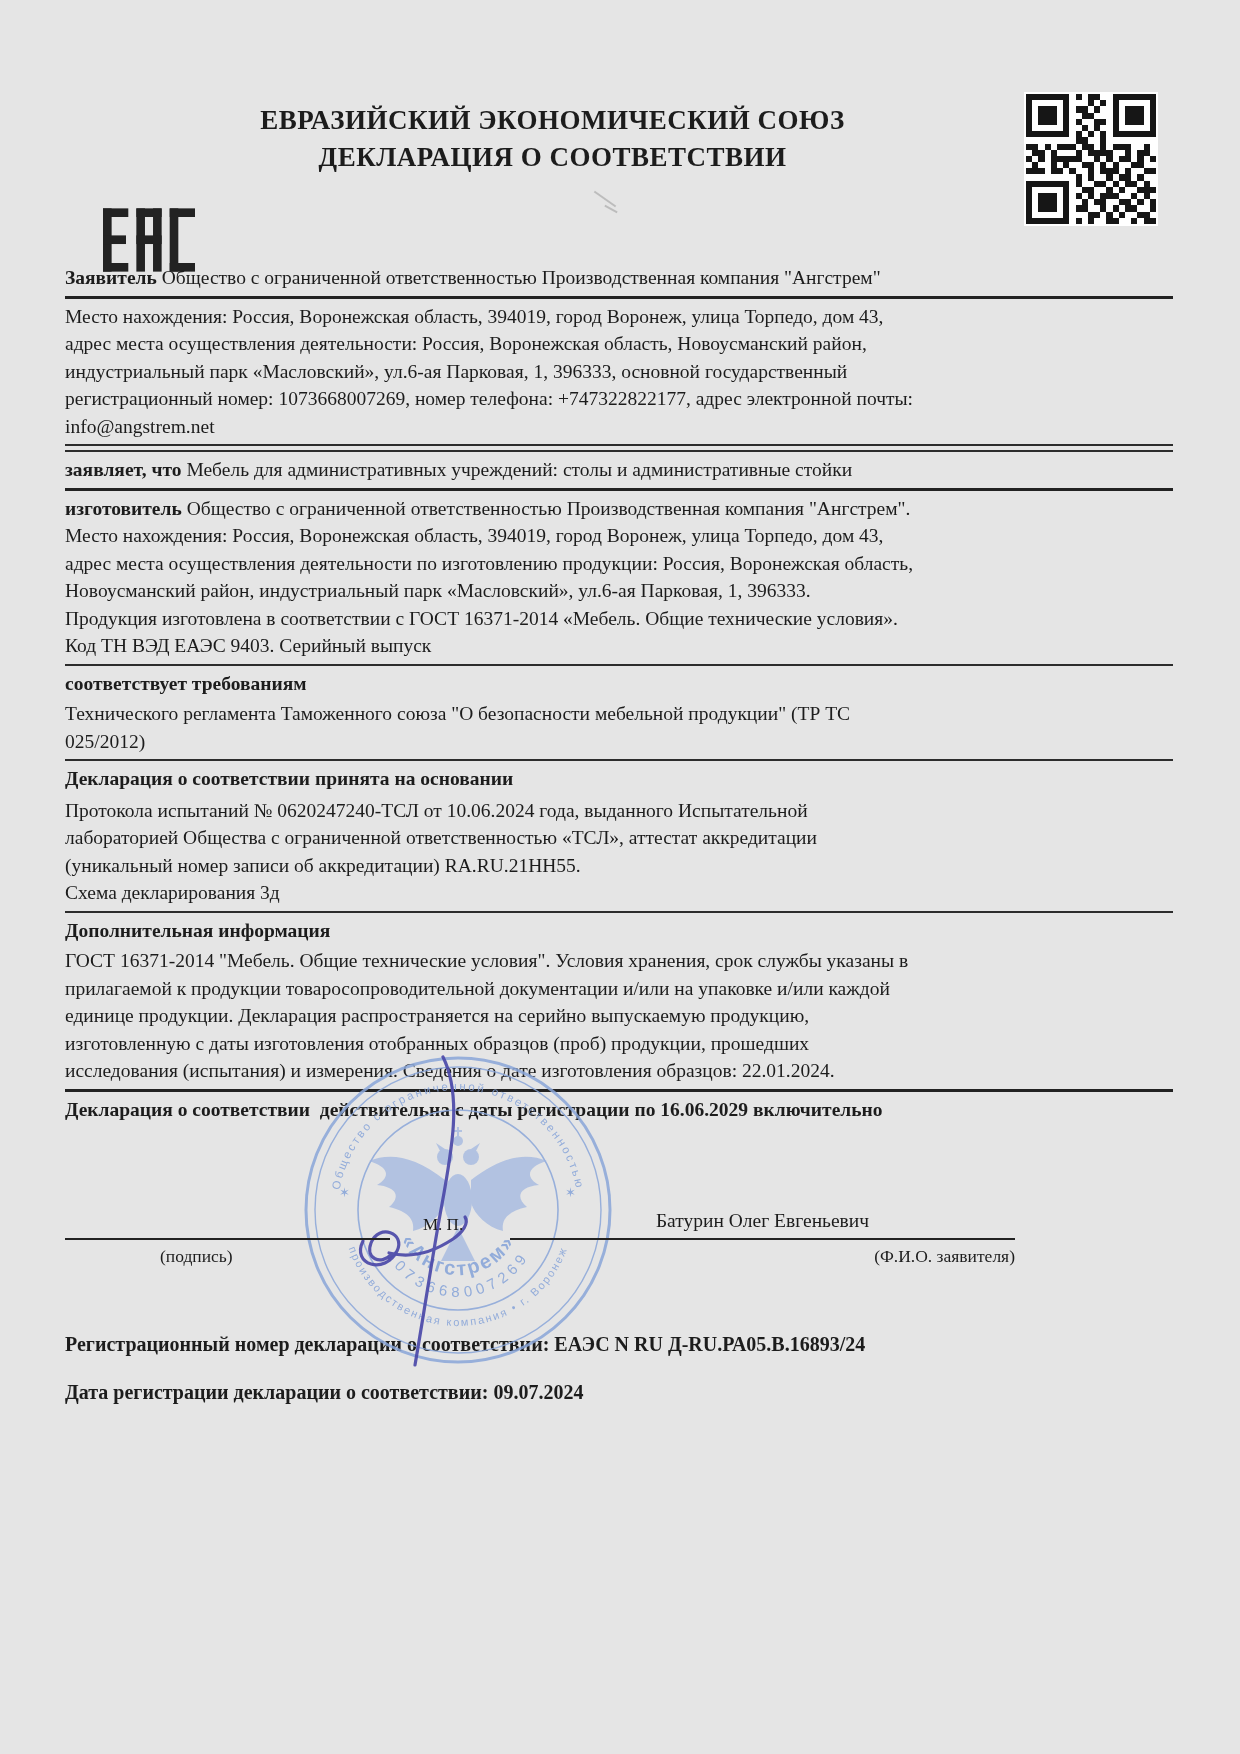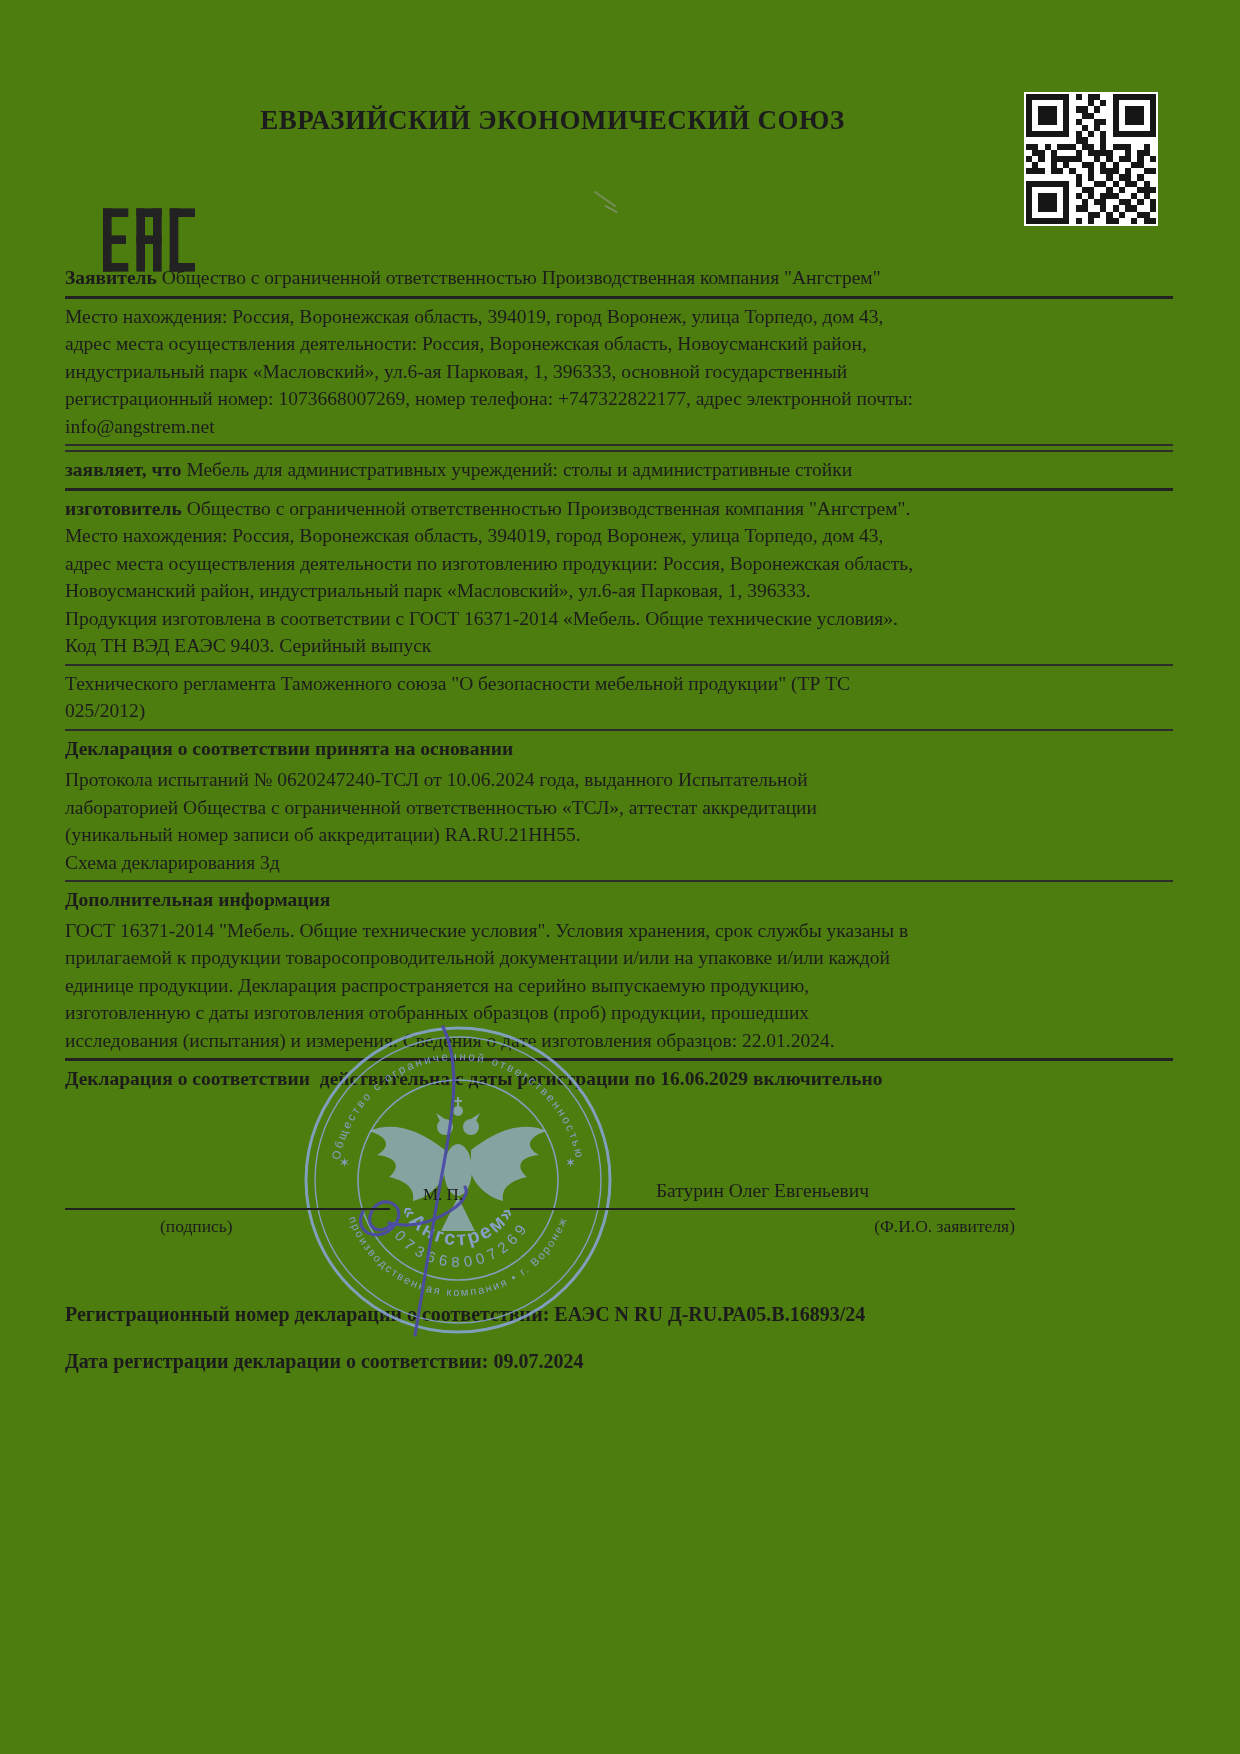--- a/index.html
+++ b/index.html
@@ -1,16 +1,16 @@
 <!DOCTYPE html>
 <html><head>
 <meta charset="utf-8">
 <style>
   html,body{margin:0;padding:0;background:#ffffff;}
-  .page{position:relative;width:1240px;height:1754px;background:#4d7c0f;overflow:hidden;
+  .page{position:relative;width:1240px;height:1754px;background:#e5e5e5;overflow:hidden;
         font-family:"Liberation Serif", serif;color:#1c1c1c;}
   
   .title{position:absolute;top:102px;left:65px;width:975px;text-align:center;
          font-weight:bold;font-size:27px;line-height:37px;letter-spacing:.5px;}
   .eac{position:absolute;left:103px;top:196px;}
   .qr{position:absolute;left:1024px;top:92px;padding:2px;background:#fff;}
   .qr-grid{display:grid;grid-template-columns:repeat(21,6.2px);grid-auto-rows:6.2px;}
   .qr-grid div.on{background:#161616;}
   .artifact{position:absolute;border-top:2px solid #9a9a9a;opacity:.55;}
   
@@ -39,20 +39,21 @@
   .footer-line.first{margin-top:8px;}
   .footer-line.second{margin-top:20px;}
 </style>
 </head>
 <body>
 
 <div class="page">
 
   <div class="title">
     <div>ЕВРАЗИЙСКИЙ ЭКОНОМИЧЕСКИЙ СОЮЗ</div>
+    <div>ДЕКЛАРАЦИЯ О СООТВЕТСТВИИ</div>
   </div>
 
   <div class="eac">
     <svg width="92" height="88" viewBox="0 0 160 110">
       <g fill="#222">
 
         <rect x="0" y="0" width="15" height="110"></rect>
           <rect x="0" y="0" width="44" height="15"></rect>
         <rect x="0" y="47" width="40" height="15"></rect>
           <rect x="0" y="95" width="44" height="15"></rect>
@@ -536,20 +537,21 @@
     <hr class="rule thick">
 
     <p class="para"><b>изготовитель</b> <span>Общество с ограниченной ответственностью Производственная компания "Ангстрем".
 Место нахождения: Россия, Воронежская область, 394019, город Воронеж, улица Торпедо, дом 43,
 адрес места осуществления деятельности по изготовлению продукции: Россия, Воронежская область,
 Новоусманский район, индустриальный парк «Масловский», ул.6-ая Парковая, 1, 396333.
 Продукция изготовлена в соответствии с ГОСТ 16371-2014 «Мебель. Общие технические условия».
 Код ТН ВЭД ЕАЭС 9403. Серийный выпуск</span></p>
     <hr class="rule">
 
+    <p class="heading">соответствует требованиям</p>
     <p class="para">Технического регламента Таможенного союза "О безопасности мебельной продукции" (ТР ТС
 025/2012)</p>
     <hr class="rule">
 
     <p class="heading">Декларация о соответствии принята на основании</p>
     <p class="para gap-top">Протокола испытаний № 0620247240-ТСЛ от 10.06.2024 года, выданного Испытательной
 лабораторией Общества с ограниченной ответственностью «ТСЛ», аттестат аккредитации
 (уникальный номер записи об аккредитации) RA.RU.21НН55.
 Схема декларирования 3д</p>
     <hr class="rule">

